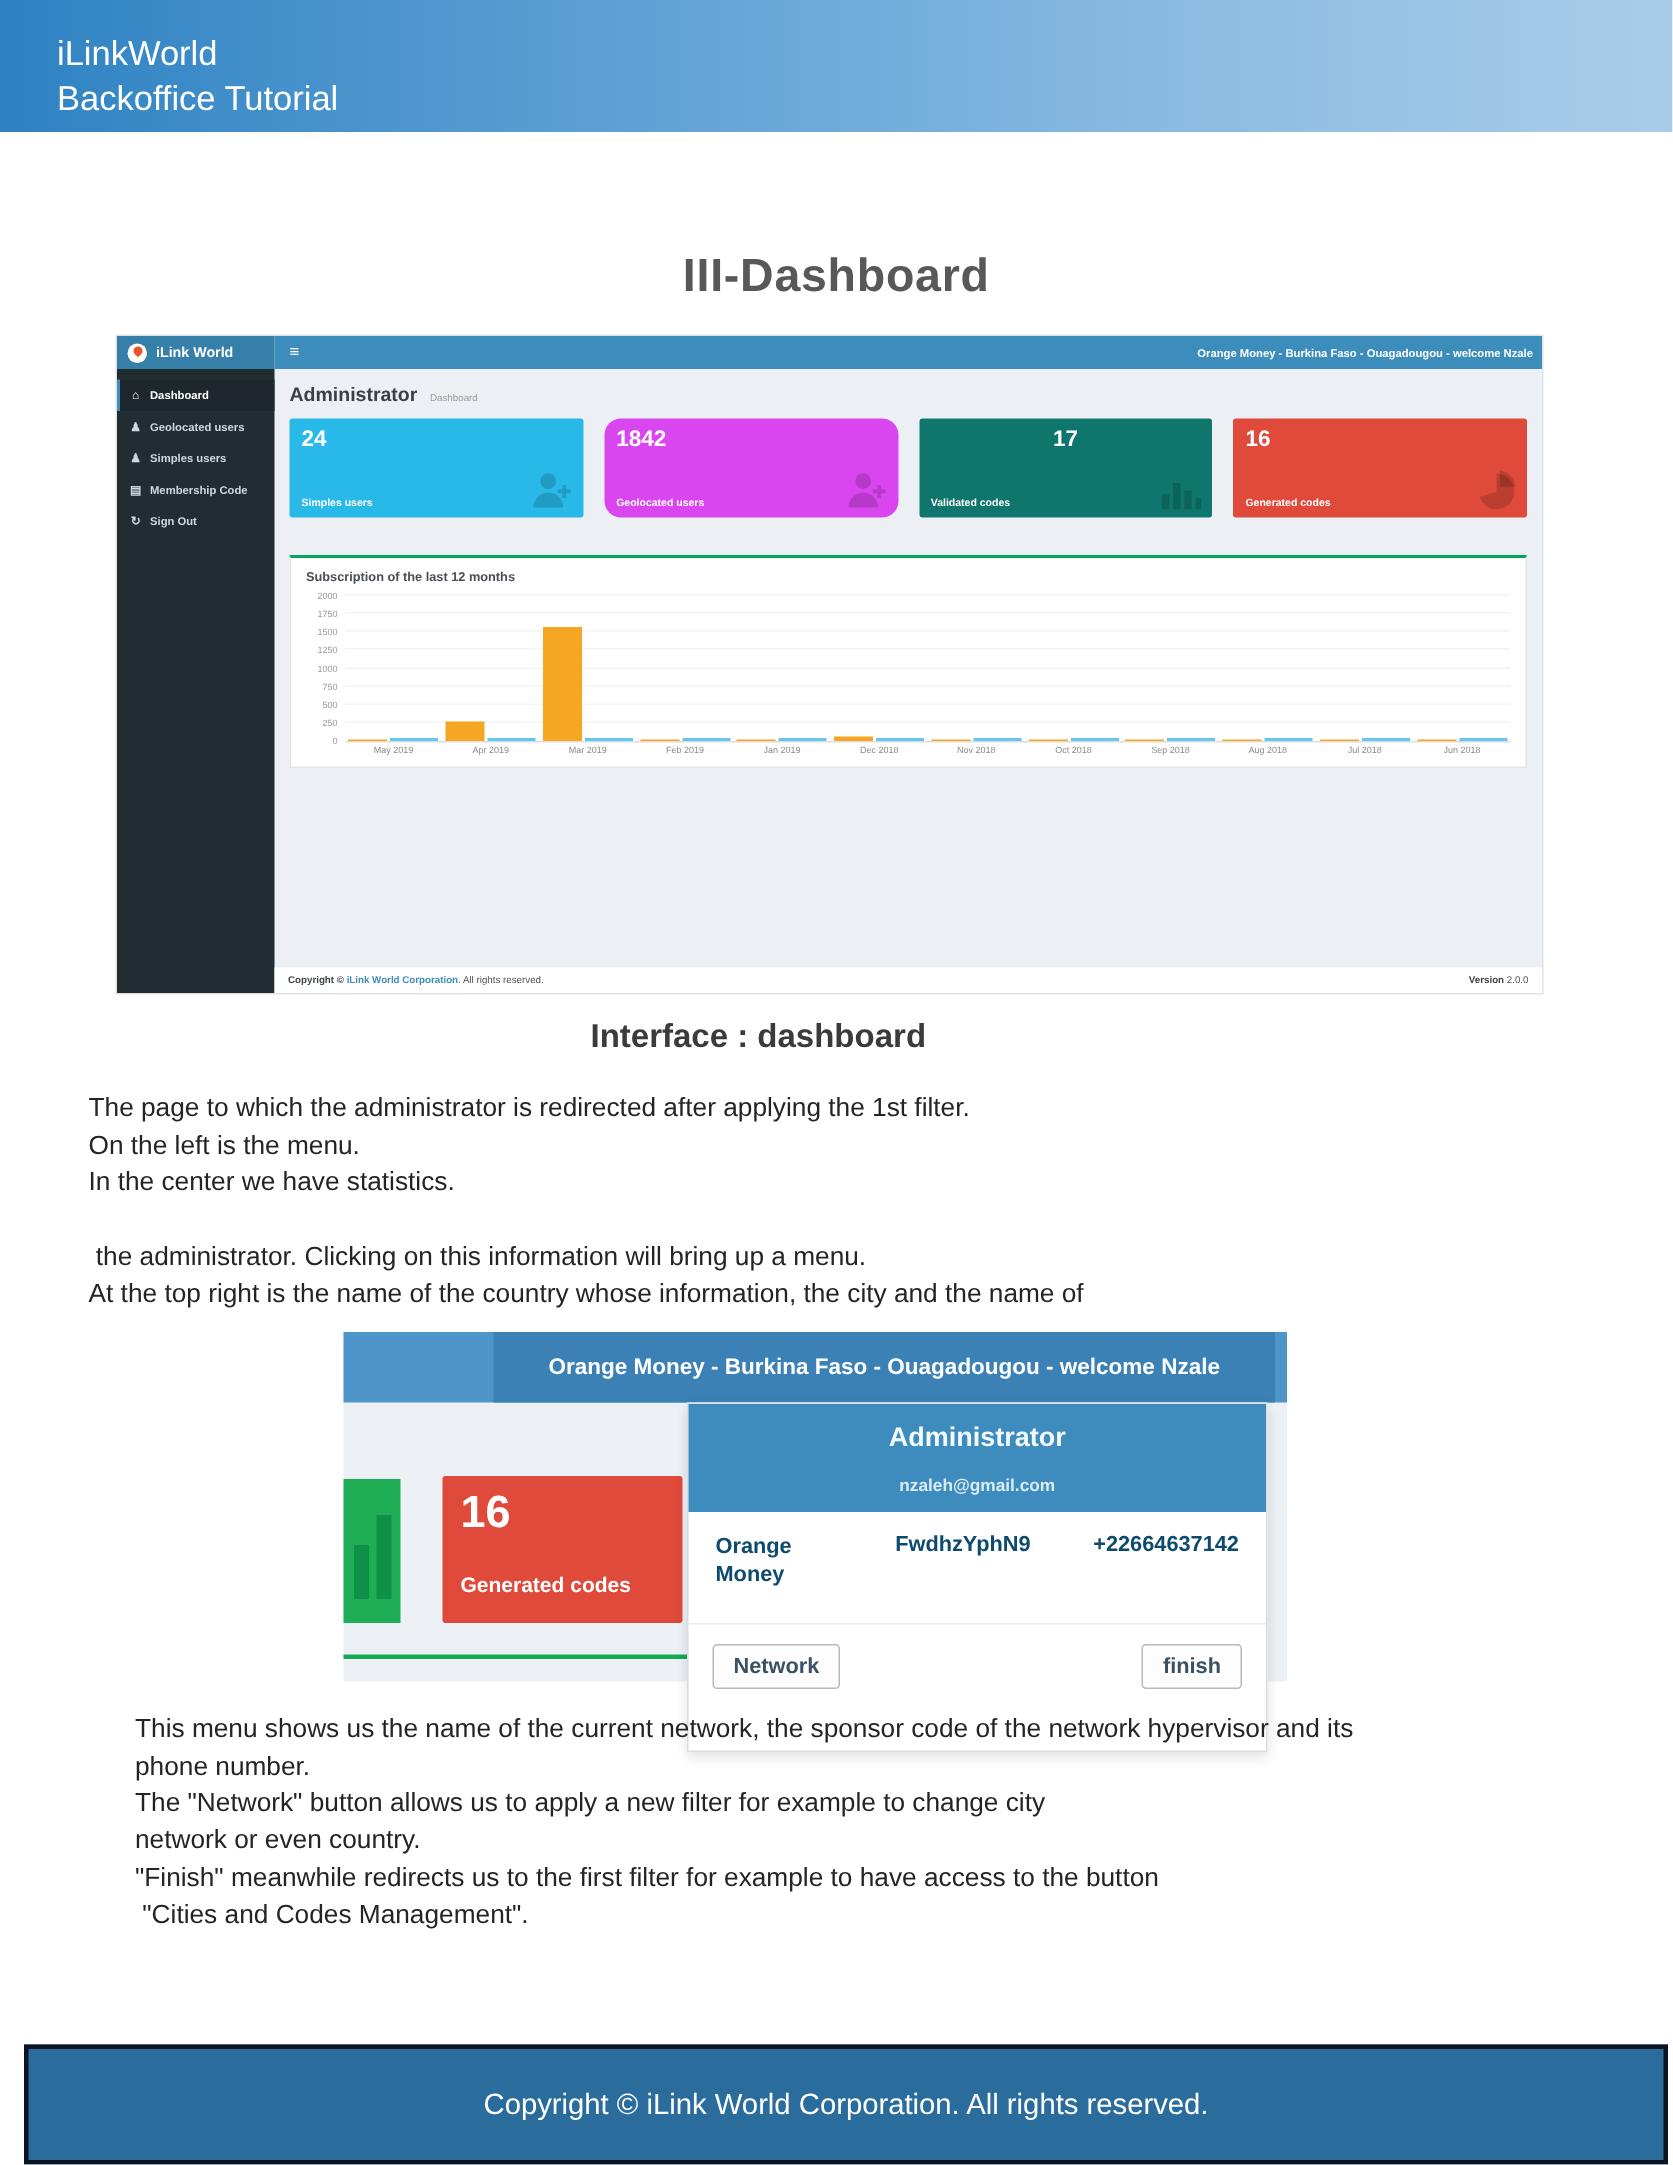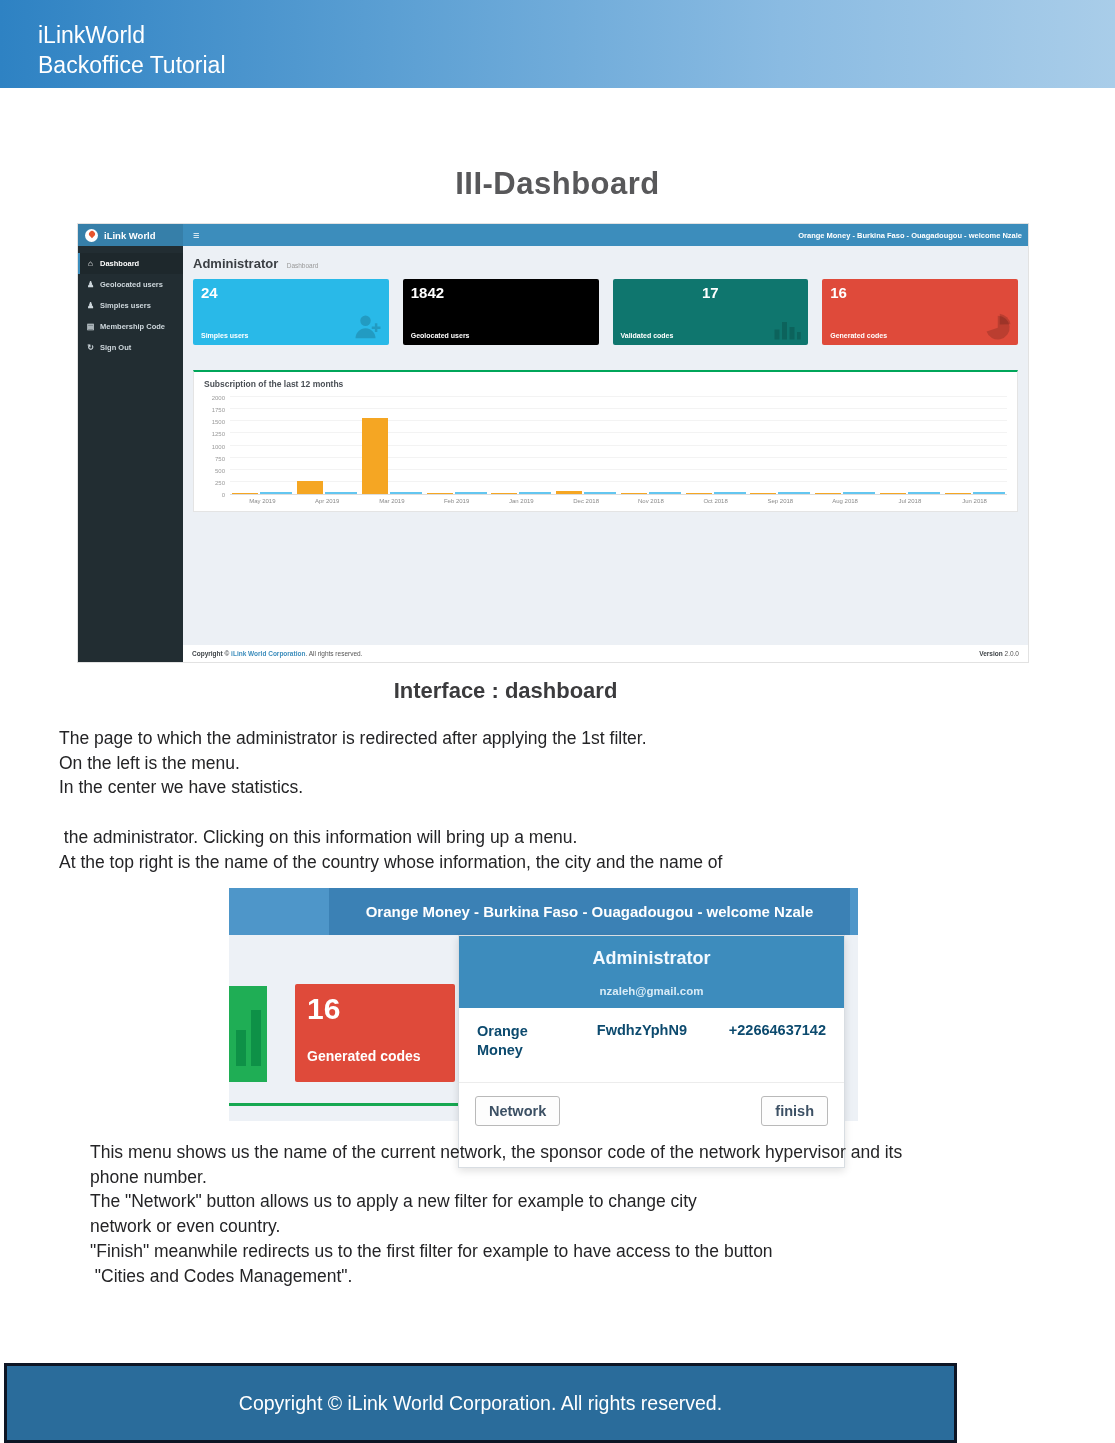--- a/index.html
+++ b/index.html
@@ -107,21 +107,21 @@
   .panel-head .e { font-size:11.5px; color:#d9ecf7; margin-top:16px; font-weight:700; }
   .panel-row { display:flex; justify-content:space-between; padding:14px 18px 0 18px;
                font-size:14.5px; font-weight:700; color:#0c4a6e; }
   .panel-row .c1 { width:78px; line-height:19px; }
   .panel-sep { border-top:1px solid #ececec; margin:22px 0 0 0; }
   .panel-btns { display:flex; justify-content:space-between; padding:13px 16px; }
   .pbtn { border:1px solid #b9b9b9; border-radius:3px; background:#fdfdfd; color:#3c5064;
           font-size:14.5px; font-weight:700; padding:6px 13px; font-family:inherit; cursor:pointer; }
 
   
-  .doc-footer { position:absolute; left:4px; top:1363px; width:953px; height:80px;
+  .doc-footer { position:absolute; left:16px; top:1363px; width:1096px; height:80px;
                 background:#2a6c9b; border:3px solid #0d1524; color:#fff;
                 display:flex; align-items:center; justify-content:center; font-size:19.5px; }
 </style>
 </head>
 <body>
 
 <header class="doc-header">
   <div>iLinkWorld</div>
   <div>Backoffice Tutorial</div>
 </header>
@@ -171,21 +171,21 @@
         <div class="cards" id="cards">
             <div class="card" style="background: rgb(41, 185, 232);">
               <div class="val">24</div>
               <div class="lbl">Simples users</div>
               <svg viewBox="0 0 24 24">
                 <circle cx="10" cy="7" r="4.2"></circle>
                 <path d="M2 21c0-4.4 3.6-8 8-8s8 3.6 8 8z"></path>
                 <path d="M17.5 9h2v2.5H22v2h-2.5V16h-2v-2.5H15v-2h2.5z"></path>
               </svg>
             </div>
-            <div class="card" style="background: #000000;">
+            <div class="card" style="background: #d946ef; border-radius: 11px;">
               <div class="val">1842</div>
               <div class="lbl">Geolocated users</div>
               <svg viewBox="0 0 24 24">
                 <circle cx="10" cy="7" r="4.2"></circle>
                 <path d="M2 21c0-4.4 3.6-8 8-8s8 3.6 8 8z"></path>
                 <path d="M17.5 9h2v2.5H22v2h-2.5V16h-2v-2.5H15v-2h2.5z"></path>
               </svg>
             </div>
             <div class="card" style="background: #0f766e; text-align: center;">
               <div class="val">17</div>

